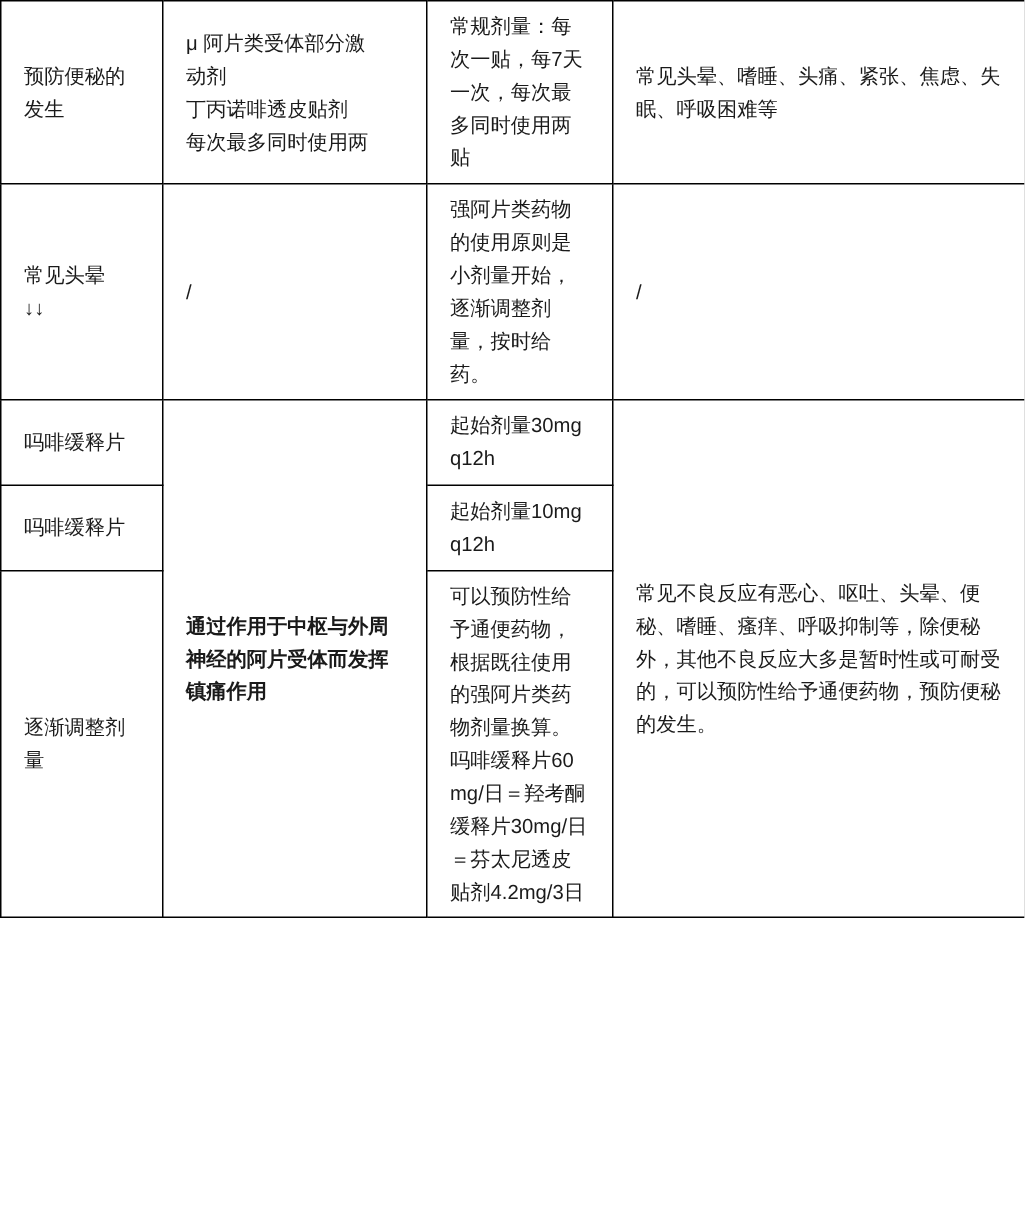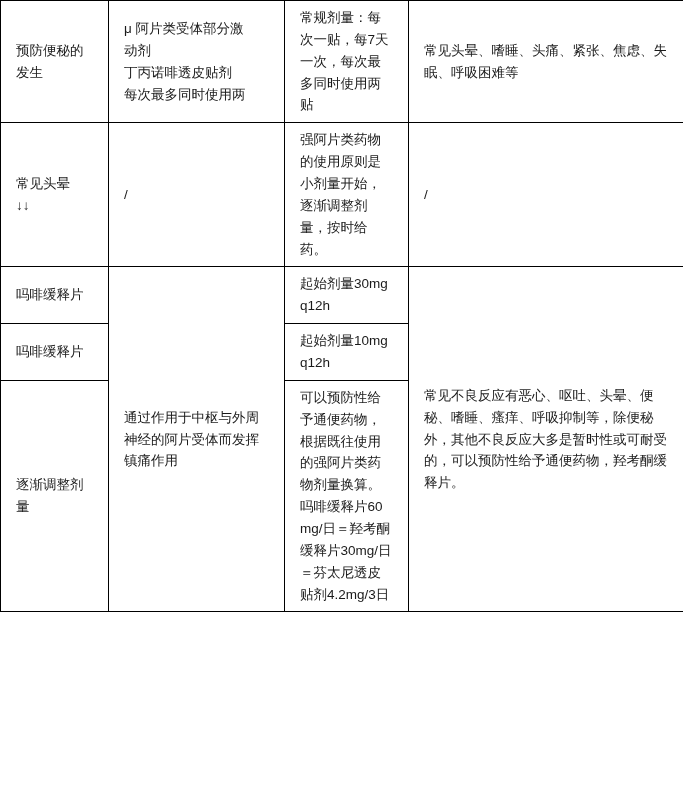--- a/index.html
+++ b/index.html
@@ -51,20 +51,21 @@
     border-radius: 21px;
   }
   .slash {
     text-align: left;
   }
   .arrows {
     letter-spacing: 0px;
   }
   .mech-mid {
     vertical-align: middle;
+    font-weight: bold;
   }
   .dose-long {
     vertical-align: top;
   }
   .ae-long {
     vertical-align: middle;
   }
   .tight {
     line-height: 1.6;
   }
@@ -100,21 +101,21 @@
         </td>
         <td class="mech-cell slash">/</td>
         <td class="dose-cell">强阿片类药物的使用原则是小剂量开始，逐渐调整剂量，按时给药。</td>
         <td class="ae-cell slash">/</td>
       </tr>
 
       <tr>
         <td class="name-cell">吗啡缓释片</td>
         <td class="mech-cell mech-mid" rowspan="3">通过作用于中枢与外周神经的阿片受体而发挥镇痛作用</td>
         <td class="dose-cell">起始剂量30mg q12h</td>
-        <td class="ae-cell ae-long" rowspan="3">常见不良反应有恶心、呕吐、头晕、便秘、嗜睡、瘙痒、呼吸抑制等，除便秘外，其他不良反应大多是暂时性或可耐受的，可以预防性给予通便药物，羟考酮缓释片。</td>
+        <td class="ae-cell ae-long" rowspan="3">常见不良反应有恶心、呕吐、头晕、便秘、嗜睡、瘙痒、呼吸抑制等，除便秘外，其他不良反应大多是暂时性或可耐受的，可以预防性给予通便药物，预防便秘的发生。</td>
       </tr>
 
       <tr>
         <td class="name-cell">吗啡缓释片</td>
         <td class="dose-cell">起始剂量10mg q12h</td>
       </tr>
 
       <tr>
         <td class="name-cell">逐渐调整剂量</td>
         <td class="dose-cell dose-long tight">可以预防性给予通便药物，根据既往使用的强阿片类药物剂量换算。吗啡缓释片60mg/日＝羟考酮缓释片30mg/日＝芬太尼透皮贴剂4.2mg/3日</td>

